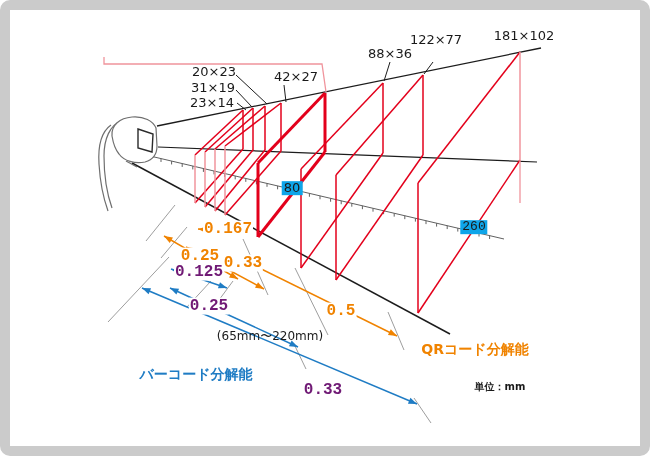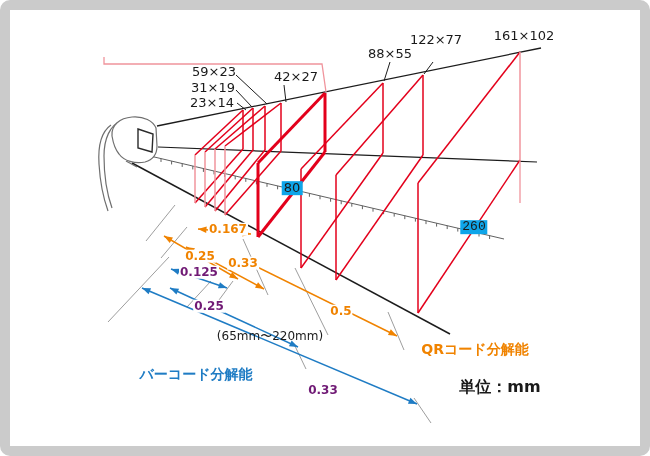--- a/index.html
+++ b/index.html
@@ -6,29 +6,29 @@
   #stage{position:relative;width:650px;height:456px;background:#ffffff;overflow:hidden;
          font-family:"DejaVu Sans","Liberation Sans",sans-serif;}
   #frame-border{position:absolute;inset:0;border:10px solid #cbcbcb;border-radius:10px;
                 pointer-events:none;z-index:5;}
   #diagram-svg{position:absolute;left:0;top:0;z-index:1;}
   .lbl{position:absolute;z-index:3;white-space:nowrap;line-height:1.05;color:#1a1a1a;
        transform:translate(-50%,-50%);}
   .lbl.left-anchor{transform:translate(0,-50%);}
   .size-lbl{font-size:13px;}
   .dist-lbl{font-size:13px;background:#0ea5e9;padding:0 2px;}
-  .val{font-size:12px;font-weight:bold;background:#fff;padding:0 1px;}
+  .val{font-size:16px;font-weight:bold;background:#fff;padding:0 1px;font-family:Liberation Mono, monospace;}
   .val.orange{color:#f08300;}
   .val.blue{color:#701a75;}
   .range-lbl{font-size:12px;}
   .title-lbl{font-size:15px;font-weight:600;}
   .group-lbl{font-size:14px;font-weight:600;}
   .group-lbl.blue{color:#1f7cc4;}
   .group-lbl.orange{color:#f08300;}
-  .unit-lbl{font-size:16px;font-weight:600;}
+  .unit-lbl{font-size:10px;font-weight:600;}
 </style>
 </head>
 <body>
 
 <div id="stage">
   <svg id="diagram-svg" width="650" height="456" viewBox="0 0 650 456">
       <g>
         <line x1="150" y1="156" x2="504" y2="239" stroke="#606060" stroke-width="1"></line>
         <line x1="161" y1="158.57909604519773" x2="161" y2="161.97909604519774" stroke="#606060" stroke-width="1"></line>
         <line x1="171.6" y1="161.06440677966103" x2="171.6" y2="164.46440677966103" stroke="#606060" stroke-width="1"></line>
@@ -154,27 +154,27 @@
         <line x1="170" y1="288" x2="298" y2="347" stroke="#1f7cc4" stroke-width="1.5"></line>
         <polygon points="170,288 176.37987270533037,294.464303849896 179.05896515810255,288.6520354777801" fill="#1f7cc4"></polygon>
         <polygon points="298,347 291.62012729466966,340.535696150104 288.9410348418974,346.3479645222199" fill="#1f7cc4"></polygon>
         <line x1="142" y1="288" x2="417" y2="404" stroke="#1f7cc4" stroke-width="1.5"></line>
         <polygon points="142,288 148.58805532140602,294.25200184597657 151.0754541265791,288.3551512302645" fill="#1f7cc4"></polygon>
         <polygon points="417,404 410.41194467859395,397.74799815402343 407.9245458734209,403.6448487697355" fill="#1f7cc4"></polygon>
       </g>
     </svg>
 
 
-  <div class="lbl size-lbl" style="left:214px;top:72px;">59×23</div>
+  <div class="lbl size-lbl" style="left:214px;top:72px;">20×23</div>
   <div class="lbl size-lbl" style="left:213px;top:88px;">31×19</div>
   <div class="lbl size-lbl" style="left:212px;top:103px;">23×14</div>
   <div class="lbl size-lbl" style="left:296px;top:77px;">42×27</div>
-  <div class="lbl size-lbl" style="left:390px;top:54px;">88×55</div>
+  <div class="lbl size-lbl" style="left:390px;top:54px;">88×36</div>
   <div class="lbl size-lbl" style="left:436px;top:40px;">122×77</div>
-  <div class="lbl size-lbl" style="left:524px;top:36px;">161×102</div>
+  <div class="lbl size-lbl" style="left:524px;top:36px;">181×102</div>
 
   <div class="lbl dist-lbl" style="left:292px;top:188px;">80</div>
   <div class="lbl dist-lbl" style="left:474px;top:227px;font-family:Liberation Mono, monospace;">260</div>
 
   <div class="lbl val orange" style="left:228px;top:229px;">0.167</div>
   <div class="lbl val orange" style="left:200px;top:256px;">0.25</div>
   <div class="lbl val orange" style="left:243px;top:263px;">0.33</div>
   <div class="lbl val orange" style="left:341px;top:311px;">0.5</div>
 
   <div class="lbl val blue" style="left:199px;top:272px;">0.125</div>

